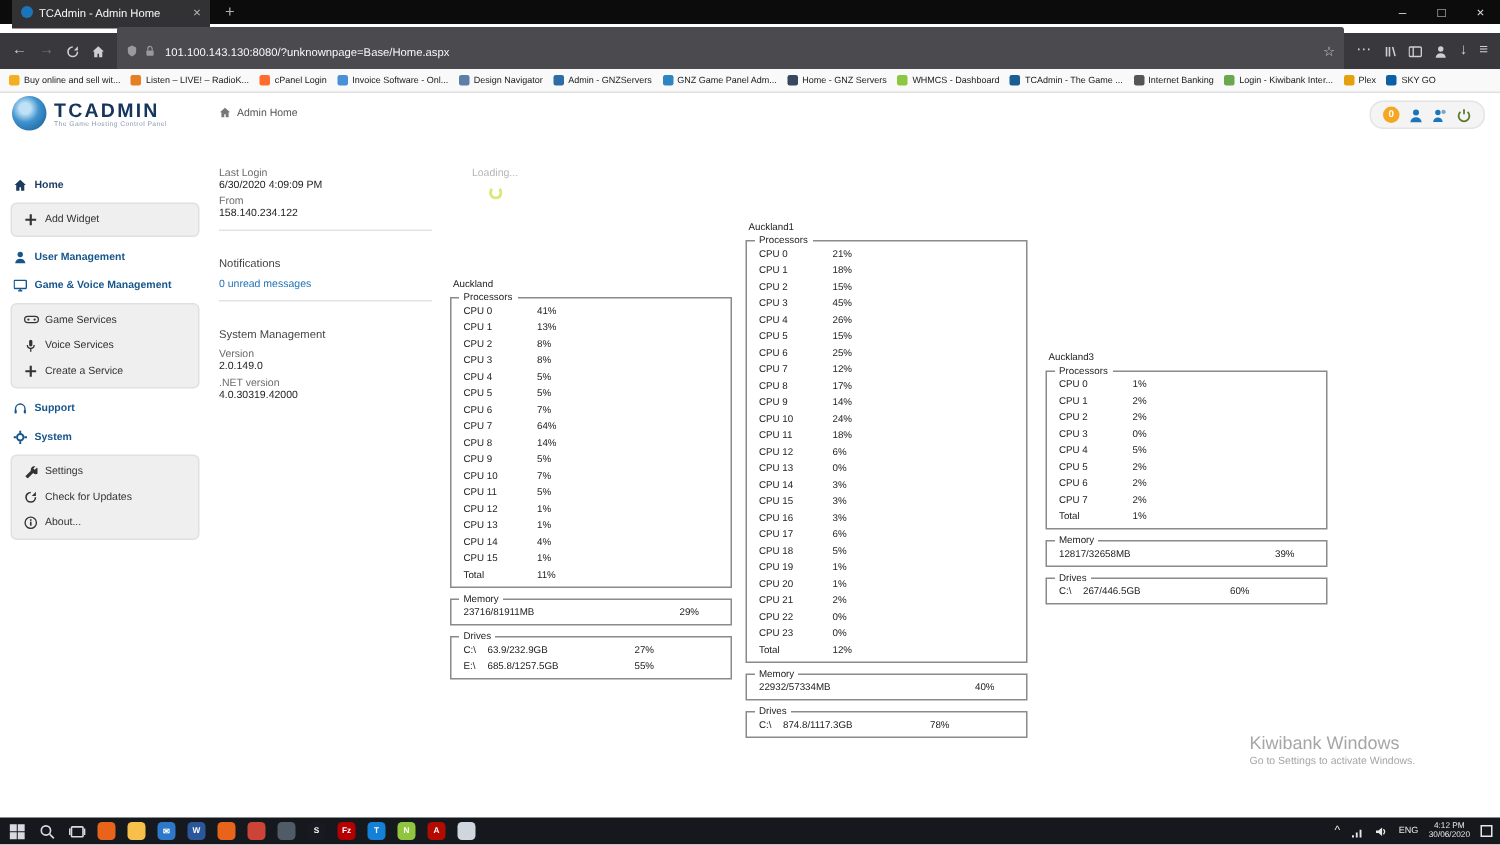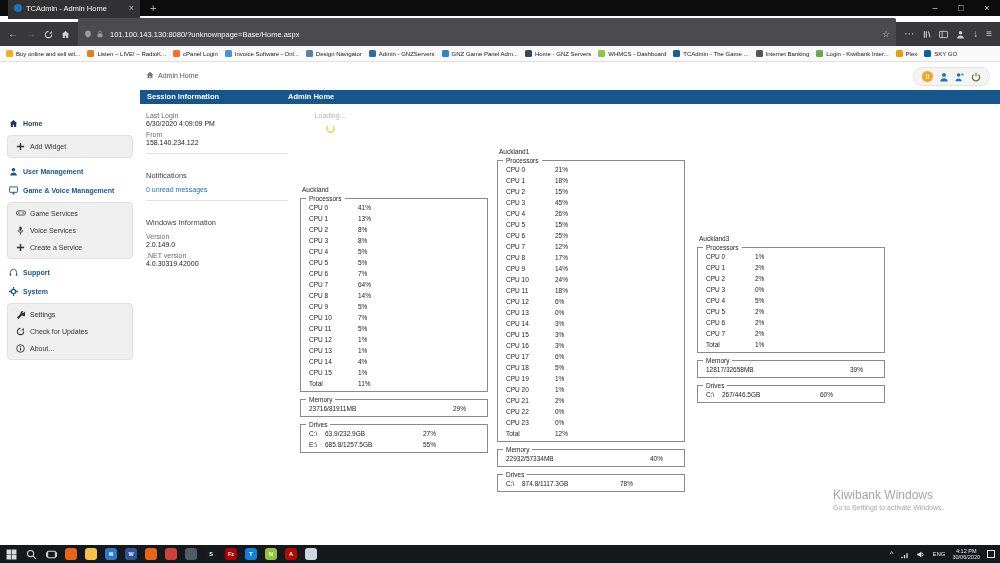--- a/index.html
+++ b/index.html
@@ -242,20 +242,27 @@
 
     <div class="bm">
       <span class="bm-ico" style="background: rgb(11, 95, 165);"></span>
       <span class="bm-label">SKY GO</span>
     </div>
   </div>
 
 <div class="page">
 
   <div class="app-header">
+    <div class="logo">
+      <span class="logo-orb"></span>
+      <span>
+        <div class="logo-title">TCADMIN</div>
+        <div class="logo-tagline">The Game Hosting Control Panel</div>
+      </span>
+    </div>
     <div class="breadcrumb">
       <span>
           <svg width="8" height="8" viewBox="0 0 10 10">
             <path d="M5 1 .8 4.8h1.2V9h2.4V6.4h1.2V9H8V4.8h1.2z" fill="#777"></path>
           </svg>
         </span>
       <span>Admin Home</span>
     </div>
     <div class="hdr-actions">
       <span class="hdr-badge">0</span>
@@ -274,24 +281,20 @@
         </span>
       <span class="hdr-ic power">
           <svg width="10" height="10" viewBox="0 0 10 10">
             <path d="M5 .8v3.4" stroke="currentColor" stroke-width="1.2" fill="none"></path>
             <path d="M2.6 2.6a3.6 3.6 0 104.8 0" fill="none" stroke="currentColor" stroke-width="1.2"></path>
           </svg>
         </span>
     </div>
   </div>
 
-  <div class="bluebar">
-    <span class="b1">Session Information</span>
-    <span class="b2">Admin Home</span>
-  </div>
 
   <div class="sidebar">
     <div class="side-item dark">
       <span class="sicon">
           <svg width="9" height="9" viewBox="0 0 10 10">
             <path d="M5 1 .8 4.8h1.2V9h2.4V6.4h1.2V9H8V4.8h1.2z" fill="currentColor"></path>
           </svg>
         </span>
       <span>Home</span>
     </div>
@@ -404,21 +407,21 @@
 
   <div class="sess">
     <div class="lbl">Last Login</div>
     <div class="val">6/30/2020 4:09:09 PM</div>
     <div class="lbl">From</div>
     <div class="val">158.140.234.122</div>
     <hr>
     <div class="heading">Notifications</div>
     <a class="link" href="#">0 unread messages</a>
     <hr>
-    <div class="heading">Windows Information</div>
+    <div class="heading">System Management</div>
     <div class="lbl">Version</div>
     <div class="val">2.0.149.0</div>
     <div class="lbl">.NET version</div>
     <div class="val">4.0.30319.42000</div>
   </div>
 
   <div class="loading">
     <span>Loading...</span>
     <div class="spinner"></div>
   </div>

